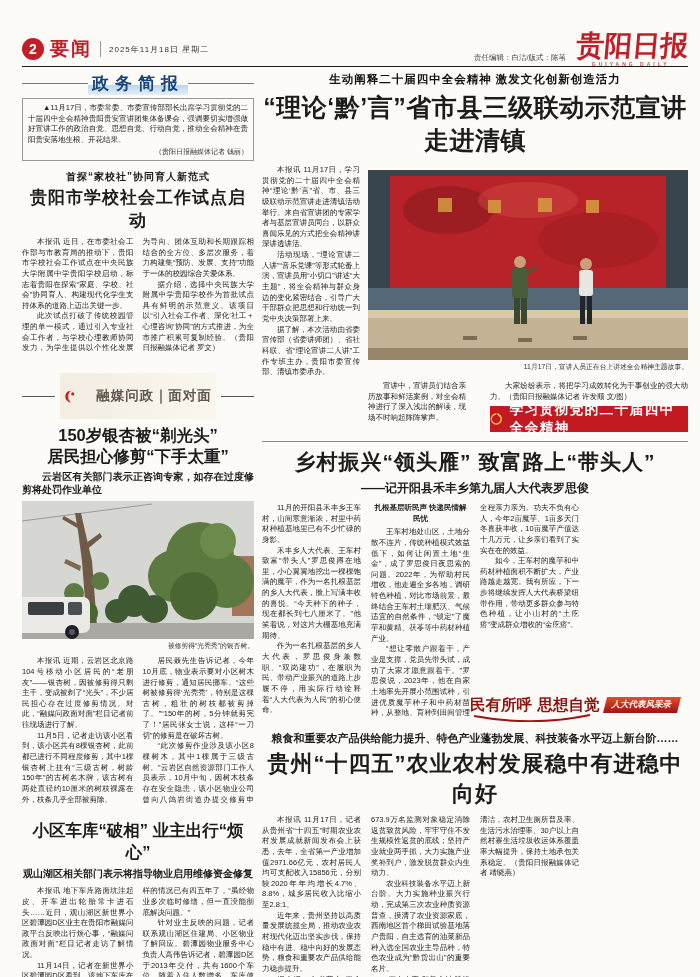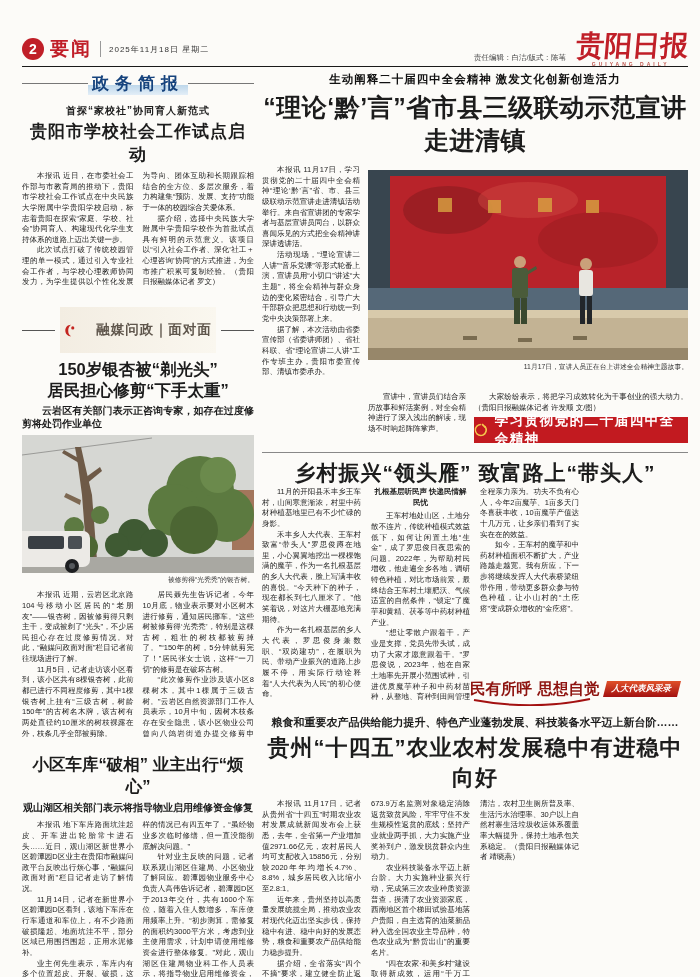--- a/index.html
+++ b/index.html
@@ -62,21 +62,21 @@
   .art-garage .body{height:168px;}
 
   
   .rightcol{position:absolute;left:262px;top:72px;width:426px;}
   .main-kicker{font-size:11.5px;font-weight:bold;text-align:center;letter-spacing:1px;color:#111;}
   .hl-xl{font-size:25px;font-weight:bold;text-align:center;letter-spacing:0.5px;margin:4px 0 8px 0;}
   .main-row{display:flex;gap:8px;}
   .main-leftcol{width:98px;flex:none;}
   .main-leftcol .body{height:256px;}
   .main-photo-col{flex:1;}
-  .below-row{display:flex;gap:8px;margin-top:20px;}
+  .below-row{display:flex;gap:24px;margin-top:9px;}
   .below-col{width:98px;flex:none;}
   .below-col .body{height:52px;}
   .below-right{flex:1;display:flex;flex-direction:column;}
   .below-right .body{height:22px;}
   .red-banner{margin-top:3px;height:26px;background:#c21a20;display:flex;align-items:center;
      justify-content:center;gap:7px;color:#fff;font-weight:bold;font-size:13.5px;letter-spacing:1.5px;}
   .hr-thin{border-top:1px solid #888;margin:8px 0 6px 0;}
 
   .rural-hl{font-size:21px;font-weight:bold;text-align:center;letter-spacing:1px;}
   .rural-sub{font-size:12px;font-weight:bold;text-align:center;margin:4px 0 6px 0;}
@@ -115,20 +115,26 @@
   </div>
   <div class="toprule"></div>
 
   <div class="leftcol">
 
     <div>
       <div class="brief-titlerow">
         <div class="brief-line"></div>
         <div class="brief-title">政务简报</div>
         <div class="brief-line"></div>
+      </div>
+      <div class="brief-box">
+        <div class="body">
+            <p>▲11月17日，市委常委、市委宣传部部长出席学习贯彻党的二十届四中全会精神贵阳贵安宣讲团集体备课会，强调要切实增强做好宣讲工作的政治自觉、思想自觉、行动自觉，推动全会精神在贵阳贵安落地生根、开花结果。</p>
+          </div>
+        <div class="byline">（贵阳日报融媒体记者 钱丽）</div>
       </div>
     </div>
 
     <div class="art-school">
       <div class="kicker">首探“家校社”协同育人新范式</div>
       <div class="hl-md">贵阳市学校社会工作试点启动</div>
       <div class="body cols2">
         <p>本报讯 近日，在市委社会工作部与市教育局的推动下，贵阳市学校社会工作试点在中央民族大学附属中学贵阳学校启动，标志着贵阳在探索“家庭、学校、社会”协同育人、构建现代化学生支持体系的道路上迈出关键一步。</p>
         <p>此次试点打破了传统校园管理的单一模式，通过引入专业社会工作者，与学校心理教师协同发力，为学生提供以个性化发展为导向、团体互助和长期跟踪相结合的全方位、多层次服务，着力构建集“预防、发展、支持”功能于一体的校园综合关爱体系。</p>
         <p>据介绍，选择中央民族大学附属中学贵阳学校作为首批试点具有鲜明的示范意义。该项目以“引入社会工作者、深化‘社工＋心理咨询’协同”的方式推进，为全市推广积累可复制经验。（贵阳日报融媒体记者 罗文）</p>
@@ -288,20 +294,21 @@
             </div>
           </div>
         </div>
       </div>
     </div>
 
     <div class="hr-thin"></div>
 
     <div>
       <div class="rural-hl">乡村振兴“领头雁” 致富路上“带头人”</div>
+      <div class="rural-sub">——记开阳县禾丰乡第九届人大代表罗思俊</div>
       <div class="rural-bodywrap">
         <div class="body cols4">
           <p>11月的开阳县禾丰乡王车村，山间寒意渐浓，村里中药材种植基地里已有不少忙碌的身影。</p>
           <p>禾丰乡人大代表、王车村致富“带头人”罗思俊蹲在地里，小心翼翼地挖出一棵棵饱满的魔芋，作为一名扎根基层的乡人大代表，脸上写满丰收的喜悦。“今天种下的种子，现在都长到七八厘米了。”他笑着说，对这片大棚基地充满期待。</p>
           <p>作为一名扎根基层的乡人大代表，罗思俊身兼数职、“双岗建功”，在履职为民、带动产业振兴的道路上步履不停，用实际行动诠释着“人大代表为人民”的初心使命。</p>
           <p class="subhd-bold">扎根基层听民声 快递民情解民忧</p>
           <p>王车村地处山区，土地分散不连片，传统种植模式效益低下，如何让闲置土地“生金”，成了罗思俊日夜思索的问题。2022年，为帮助村民增收，他走遍全乡各地，调研特色种植，对比市场前景，最终结合王车村土壤肥沃、气候适宜的自然条件，“锁定”了魔芋和黄精、茯苓等中药材种植产业。</p>
           <p>“想让零散户跟着干，产业是支撑，党员先带头试，成功了大家才愿意跟着干。”罗思俊说，2023年，他在自家土地率先开展小范围试种，引进优质魔芋种子和中药材苗种，从整地、育种到田间管理全程亲力亲为。功夫不负有心人，今年2亩魔芋、1亩多天门冬喜获丰收，10亩魔芋产值达十几万元，让乡亲们看到了实实在在的效益。</p>
           <p>如今，王车村的魔芋和中药材种植面积不断扩大，产业路越走越宽。我有所应，下一步将继续发挥人大代表桥梁纽带作用，带动更多群众参与特色种植，让小山村的“土疙瘩”变成群众增收的“金疙瘩”。</p>
         </div>

